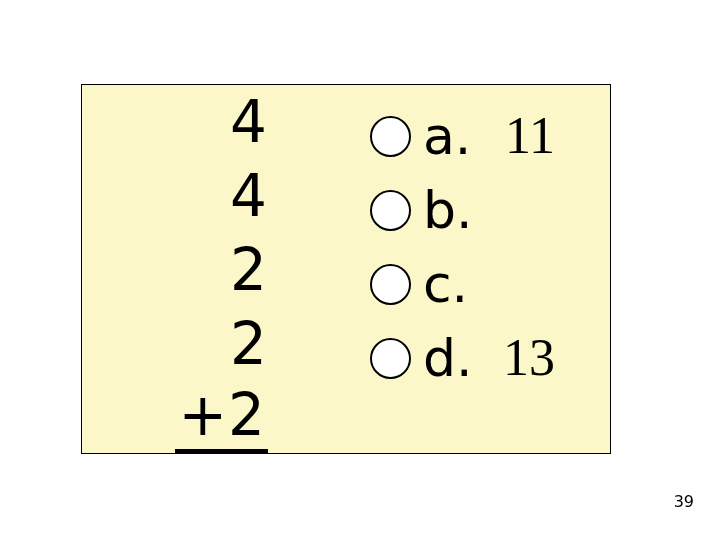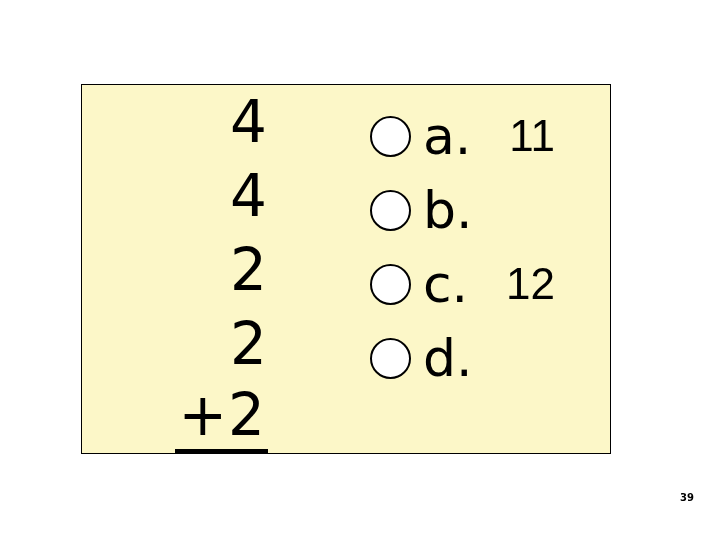--- a/index.html
+++ b/index.html
@@ -82,37 +82,36 @@
   .choice-letter {
     font-size: 52px;
     line-height: 52px;
     color: #000000;
     width: 62px;
     flex: 0 0 auto;
     font-family: "DejaVu Sans", sans-serif;
   }
 
   .choice-value {
-    font-size: 44px;
+    font-size: 52px;
     line-height: 52px;
     color: #000000;
     text-align: right;
     width: 70px;
     flex: 0 0 auto;
-    font-family: Liberation Sans, sans-serif;
+    font-family: Liberation Serif, serif;
   }
 
   #slide-number {
     position: absolute;
     right: 26px;
     top: 492px;
-    font-size: 10px;
+    font-size: 16px;
     color: #000000;
     font-family: "DejaVu Sans", sans-serif;
-    font-weight: bold;
   }
 </style>
 </head>
 <body>
 
 <div id="slide-panel">
 
   <div id="addition-column">
     <div class="addend">4</div>
     <div class="addend">4</div>
@@ -130,25 +129,25 @@
     </div>
 
     <div class="choice-row">
       <span class="bullet"></span>
       <span class="choice-letter">b.</span>
     </div>
 
     <div class="choice-row">
       <span class="bullet"></span>
       <span class="choice-letter">c.</span>
-      <span class="choice-value">12</span>
     </div>
 
     <div class="choice-row">
       <span class="bullet"></span>
       <span class="choice-letter">d.</span>
+      <span class="choice-value">13</span>
     </div>
 
   </div>
 
 </div>
 
 <div id="slide-number">39</div>
 
 </body></html>

